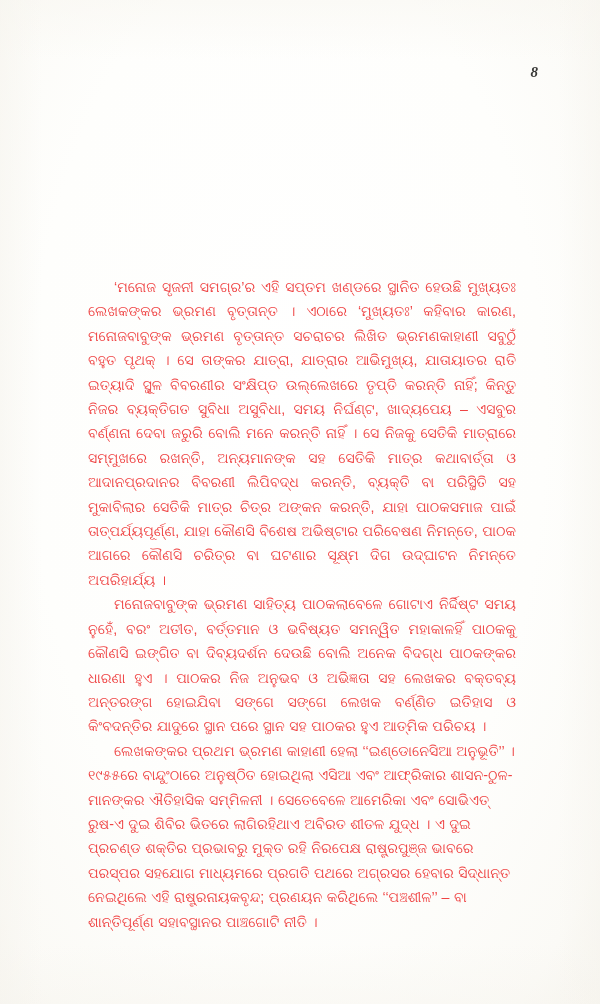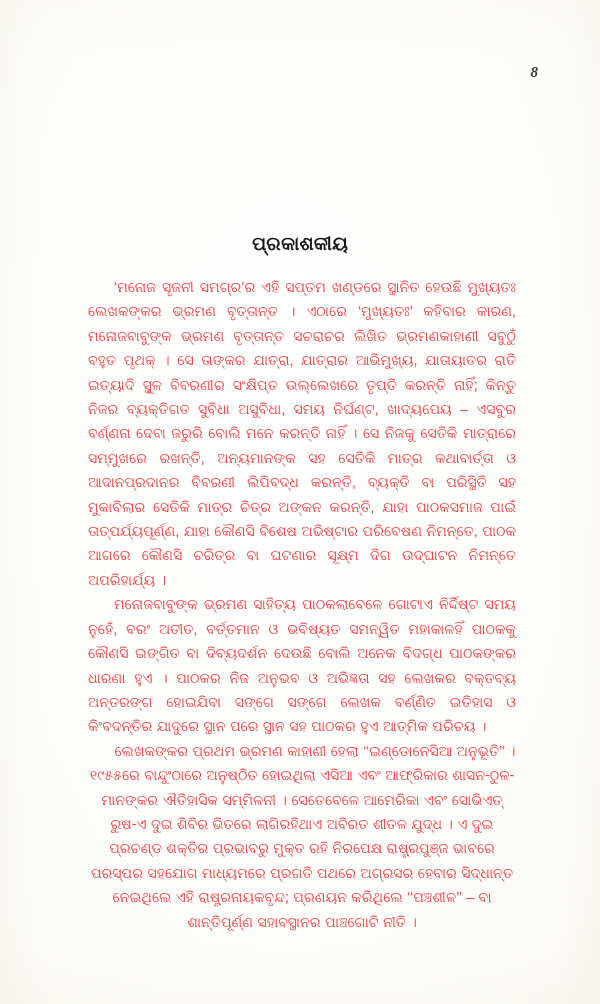--- a/index.html
+++ b/index.html
@@ -80,33 +80,32 @@
     text-justify: inter-word;
   }
 
   .para {
     margin: 0 0 0 0;
     text-indent: 26px;
     text-align: justify;
     word-spacing: 0.5px;
   }
   .para.last-ragged {
-    text-align: center;
+    text-align: left;
   }
 </style>
 </head>
 <body>
 
 <div class="paper"></div>
 
 <div class="page-content">
 
   <div class="folio">8</div>
 
-  <h1 class="heading">ପ୍ରକାଶକୀୟ</h1>
 
   <div class="textblock">
     <p class="para">‘ମନୋଜ ସୃଜନୀ ସମଗ୍ର’ର ଏହି ସପ୍ତମ ଖଣ୍ଡରେ ସ୍ଥାନିତ ହେଉଛି ମୁଖ୍ୟତଃ ଲେଖକଙ୍କର ଭ୍ରମଣ ବୃତ୍ତାନ୍ତ । ଏଠାରେ ‘ମୁଖ୍ୟତଃ’ କହିବାର କାରଣ, ମନୋଜବାବୁଙ୍କ ଭ୍ରମଣ ବୃତ୍ତାନ୍ତ ସଚରାଚର ଲିଖିତ ଭ୍ରମଣକାହାଣୀ ସବୁଠୁଁ ବହୁତ ପୃଥକ୍ । ସେ ତାଙ୍କର ଯାତ୍ରା, ଯାତ୍ରାର ଆଭିମୁଖ୍ୟ, ଯାତାୟାତର ରାତି ଇତ୍ୟାଦି ସ୍ଥୂଳ ବିବରଣୀର ସଂକ୍ଷିପ୍ତ ଉଲ୍ଲେଖରେ ତୃପ୍ତି କରନ୍ତି ନାହିଁ; କିନ୍ତୁ ନିଜର ବ୍ୟକ୍ତିଗତ ସୁବିଧା ଅସୁବିଧା, ସମୟ ନିର୍ଘଣ୍ଟ, ଖାଦ୍ୟପେୟ – ଏସବୁର ବର୍ଣ୍ଣନା ଦେବା ଜରୁରି ବୋଲି ମନେ କରନ୍ତି ନାହିଁ । ସେ ନିଜକୁ ସେତିକି ମାତ୍ରାରେ ସମ୍ମୁଖରେ ରଖନ୍ତି, ଅନ୍ୟମାନଙ୍କ ସହ ସେତିକି ମାତ୍ର କଥାବାର୍ତ୍ତା ଓ ଆଦାନପ୍ରଦାନର ବିବରଣୀ ଲିପିବଦ୍ଧ କରନ୍ତି, ବ୍ୟକ୍ତି ବା ପରିସ୍ଥିତି ସହ ମୁକାବିଲାର ସେତିକି ମାତ୍ର ଚିତ୍ର ଅଙ୍କନ କରନ୍ତି, ଯାହା ପାଠକସମାଜ ପାଇଁ ତାତ୍ପର୍ଯ୍ୟପୂର୍ଣ୍ଣ, ଯାହା କୌଣସି ବିଶେଷ ଅଭିଷ୍ଟାର ପରିବେଷଣ ନିମନ୍ତେ, ପାଠକ ଆଗରେ କୌଣସି ଚରିତ୍ର ବା ଘଟଣାର ସୂକ୍ଷ୍ମ ଦିଗ ଉଦ୍‌ଘାଟନ ନିମନ୍ତେ ଅପରିହାର୍ଯ୍ୟ ।</p>
     <p class="para">ମନୋଜବାବୁଙ୍କ ଭ୍ରମଣ ସାହିତ୍ୟ ପାଠକଲାବେଳେ ଗୋଟାଏ ନିର୍ଦ୍ଦିଷ୍ଟ ସମୟ ନୁହେଁ, ବରଂ ଅତୀତ, ବର୍ତ୍ତମାନ ଓ ଭବିଷ୍ୟତ ସମନ୍ୱିତ ମହାକାଳହିଁ ପାଠକକୁ କୌଣସି ଇଙ୍ଗିତ ବା ଦିବ୍ୟଦର୍ଶନ ଦେଉଛି ବୋଲି ଅନେକ ବିଦଗ୍ଧ ପାଠକଙ୍କର ଧାରଣା ହୁଏ । ପାଠକର ନିଜ ଅନୁଭବ ଓ ଅଭିଜ୍ଞତା ସହ ଲେଖକର ବକ୍ତବ୍ୟ ଅନ୍ତରଙ୍ଗ ହୋଇଯିବା ସଙ୍ଗେ ସଙ୍ଗେ ଲେଖକ ବର୍ଣ୍ଣିତ ଇତିହାସ ଓ କିଂବଦନ୍ତିର ଯାଦୁରେ ସ୍ଥାନ ପରେ ସ୍ଥାନ ସହ ପାଠକର ହୁଏ ଆତ୍ମିକ ପରିଚୟ ।</p>
     <p class="para last-ragged">ଲେଖକଙ୍କର ପ୍ରଥମ ଭ୍ରମଣ କାହାଣୀ ହେଲା ‘‘ଇଣ୍ଡୋନେସିଆ ଅନୁଭୂତି’’ । ୧୯୫୫ରେ ବାନ୍ଦୁଂଠାରେ ଅନୁଷ୍ଠିତ ହୋଇଥିଲା ଏସିଆ ଏବଂ ଆଫ୍ରିକାର ଶାସନ-ଠୁଳ-ମାନଙ୍କର ଐତିହାସିକ ସମ୍ମିଳନୀ । ସେତେବେଳେ ଆମେରିକା ଏବଂ ସୋଭିଏତ୍‌ ରୁଷ-ଏ ଦୁଇ ଶିବିର ଭିତରେ ଲାଗିରହିଥାଏ ଅବିରତ ଶୀତଳ ଯୁଦ୍ଧ । ଏ ଦୁଇ ପ୍ରଚଣ୍ଡ ଶକ୍ତିର ପ୍ରଭାବରୁ ମୁକ୍ତ ରହି ନିରପେକ୍ଷ ରାଷ୍ଟ୍ରପୁଞ୍ଜ ଭାବରେ ପରସ୍ପର ସହଯୋଗ ମାଧ୍ୟମରେ ପ୍ରଗତି ପଥରେ ଅଗ୍ରସର ହେବାର ସିଦ୍ଧାନ୍ତ ନେଇଥିଲେ ଏହି ରାଷ୍ଟ୍ରନାୟକବୃନ୍ଦ; ପ୍ରଣୟନ କରିଥିଲେ ‘‘ପଞ୍ଚଶୀଳ’’ – ବା ଶାନ୍ତିପୂର୍ଣ୍ଣ ସହାବସ୍ଥାନର ପାଞ୍ଚଗୋଟି ନୀତି ।</p>
   </div>
 
 </div>
 
 </body></html>

